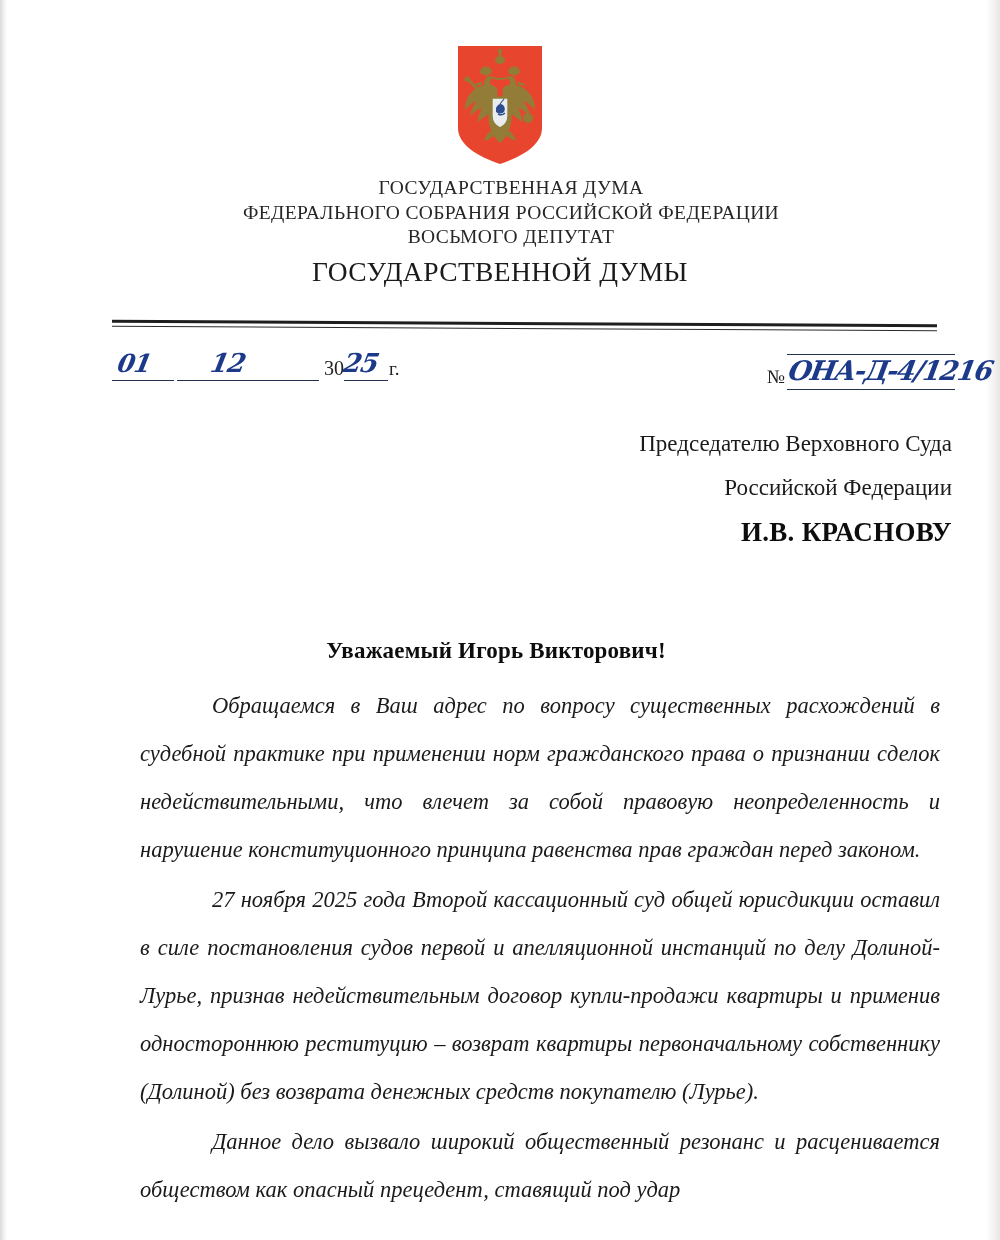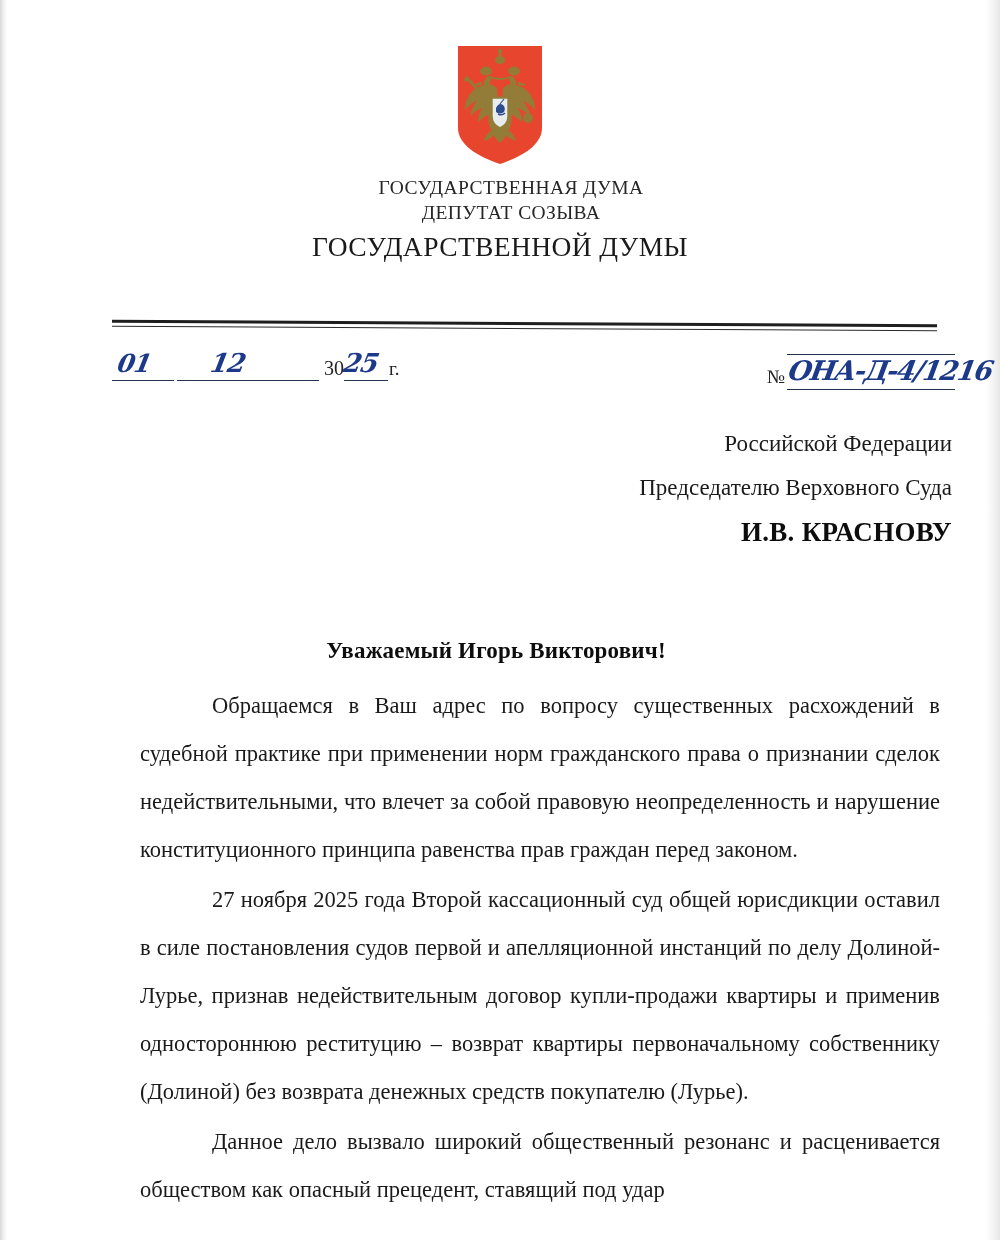--- a/index.html
+++ b/index.html
@@ -242,20 +242,21 @@
     width: 800px;
   }
   .para {
     font-size: 22.5px;
     line-height: 48px;
     text-align: justify;
     text-indent: 72px;
     color: #1a1a1a;
     margin: 0 0 2px 0;
     hyphens: none;
+    font-style: italic;
   }
   .para:last-child { margin-bottom: 0; }
 </style>
 </head>
 <body>
 
 <div class="page">
 
   <div class="edge-left"></div>
   <div class="edge-right"></div>
@@ -304,21 +305,22 @@
           <path d="M42 64 q3 -6 7 -3 q3 3 1 7 q-4 3 -8 0 z" fill="#2f4c8f"></path>
           <path d="M44 70 q4 2 7 -1" stroke="#2f4c8f" stroke-width="1.4" fill="none"></path>
           <path d="M46 60 l4 -5" stroke="#2f4c8f" stroke-width="1.2" fill="none"></path>
         </g>
       </svg>
     </div>
   </div>
 
   <div class="letterhead">
     <div class="lh-line">ГОСУДАРСТВЕННАЯ ДУМА</div>
-    <div class="lh-line">ДЕПУТАТ СОЗЫВА</div>
+    <div class="lh-line">ФЕДЕРАЛЬНОГО СОБРАНИЯ РОССИЙСКОЙ ФЕДЕРАЦИИ</div>
+    <div class="lh-line">ВОСЬМОГО ДЕПУТАТ</div>
     <div class="dep-sub">ГОСУДАРСТВЕННОЙ ДУМЫ</div>
   </div>
 
   <div class="rule-wrap">
     <div class="rule-thick"></div>
     <div class="rule-gap"></div>
     <div class="rule-thin"></div>
   </div>
 
   <div class="meta-row">
@@ -340,22 +342,22 @@
     <div class="ref-block">
       <span class="ref-no">№</span>
       <span class="ref-line">
         <span class="hw-ref">ОНА-Д-4/1216</span>
       </span>
     </div>
 
   </div>
 
   <div class="addressee">
+    <div class="addr-line">Председателю Верховного Суда</div>
     <div class="addr-line">Российской Федерации</div>
-    <div class="addr-line">Председателю Верховного Суда</div>
     <div class="addr-name">И.В. КРАСНОВУ</div>
   </div>
 
   <div class="salutation">Уважаемый Игорь Викторович!</div>
 
   <div class="body">
     <p class="para">Обращаемся в Ваш адрес по вопросу существенных расхождений в судебной практике при применении норм гражданского права о признании сделок недействительными, что влечет за собой правовую неопределенность и нарушение конституционного принципа равенства прав граждан перед законом.</p>
     <p class="para">27 ноября 2025 года Второй кассационный суд общей юрисдикции оставил в силе постановления судов первой и апелляционной инстанций по делу Долиной-Лурье, признав недействительным договор купли-продажи квартиры и применив одностороннюю реституцию – возврат квартиры первоначальному собственнику (Долиной) без возврата денежных средств покупателю (Лурье).</p>
     <p class="para">Данное дело вызвало широкий общественный резонанс и расценивается обществом как опасный прецедент, ставящий под удар</p>
   </div>

